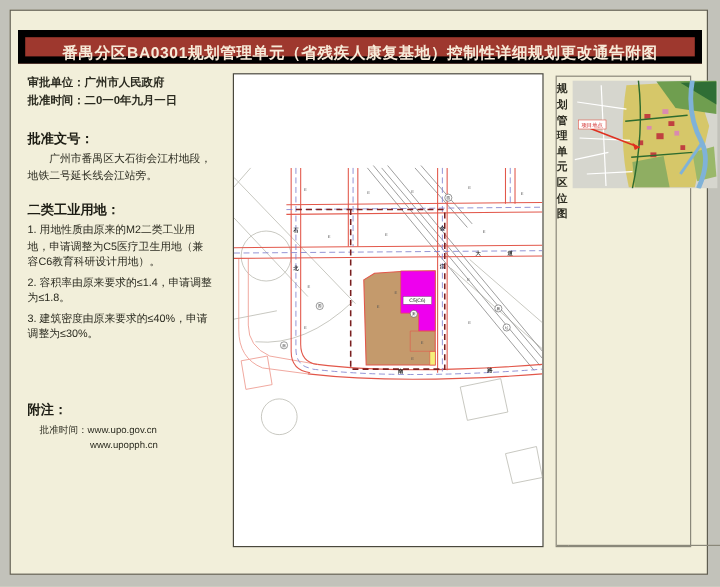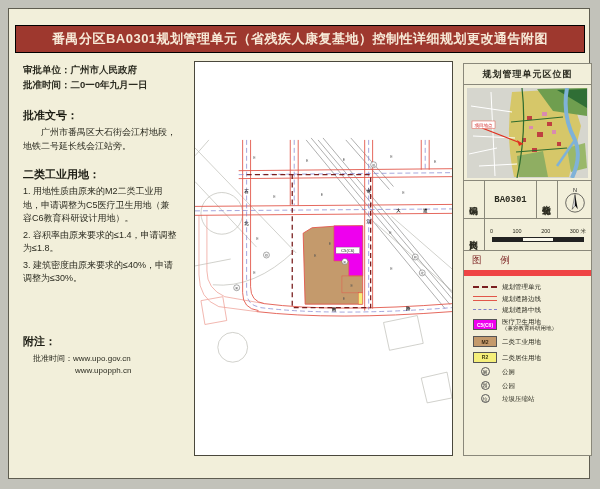--- a/index.html
+++ b/index.html
@@ -7,21 +7,21 @@
     width:600px;height:489px;background:#c2c2ba;position:relative;overflow:hidden;
     font-family:"Liberation Sans","DejaVu Sans",sans-serif;
   }
   #page{
     position:absolute;left:8px;top:8px;width:582px;height:471px;
     background:#f2efda;border:1px solid #5f5d50;box-sizing:border-box;
   }
   
   .titlebar{
     position:absolute;left:6px;top:16px;width:570px;height:28px;
-    background:#9e382e;border:1px solid #000000;box-sizing:border-box;
+    background:#9e382e;border:6px solid #000000;box-sizing:border-box;
     color:#f7ead8;font-weight:bold;font-size:13px;line-height:26px;
     text-align:center;letter-spacing:0.5px;white-space:nowrap;
   }
   
   .lp{position:absolute;left:14px;top:54px;width:170px;color:#2b2b20;}
   .lp .meta{font-size:9.5px;font-weight:bold;line-height:14.5px;}
   .lp h3{font-size:11px;font-weight:bold;margin:0;color:#1d1d14;}
   .lp p{font-size:9px;line-height:13.5px;margin:3px 16px 0 0;}
   .lp .indent{text-indent:2em;}
   .h-loc{margin-top:16px !important;}
@@ -29,23 +29,23 @@
   .h-note{margin-top:48px !important;}
   .note-line1{font-size:8px;margin:4px 0 0 10px;}
   .note-line2{font-size:8px;margin:2px 0 0 52px;}
   
   .mapwrap{
     position:absolute;left:185px;top:52px;width:259px;height:395px;
     background:#ffffff;border:1px solid #4a483c;box-sizing:border-box;
   }
   
   .rp{
-    position:absolute;left:454px;top:54px;width:129px;height:393px;
+    position:absolute;left:454px;top:54px;width:113px;height:393px;
     border:1px solid #8a887a;box-sizing:border-box;background:#f2efda;
-    display:flex;flex-direction:column;
+    display:flex;flex-direction:row;
   }
   .rp-title{
     text-align:center;font-size:9px;font-weight:bold;color:#2b2b20;
     padding:4px 0 3px;border-bottom:1px solid #8a887a;letter-spacing:1px;
   }
   .locmap{padding:3px 3px 2px 3px;border-bottom:1px solid #8a887a;line-height:0;}
   .row1{display:flex;height:37px;border-bottom:1px solid #8a887a;align-items:stretch;}
   .row2{display:flex;height:31px;border-bottom:1px solid #8a887a;align-items:stretch;}
   .cell{border-right:1px solid #8a887a;display:flex;align-items:center;justify-content:center;}
   .cell:last-child{border-right:none;}

